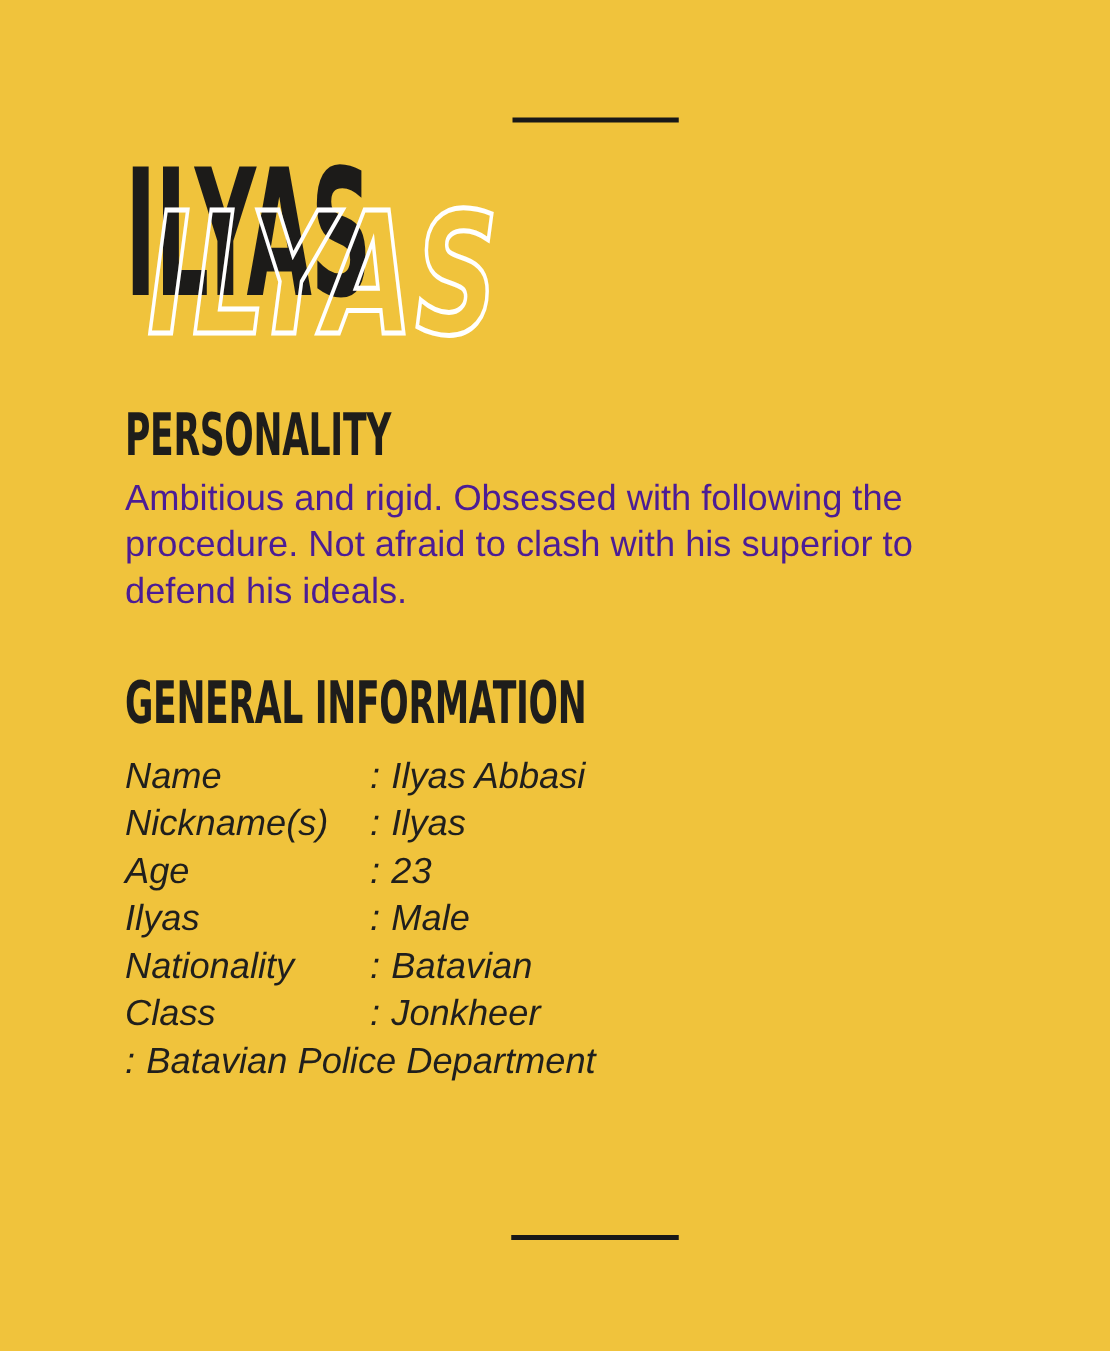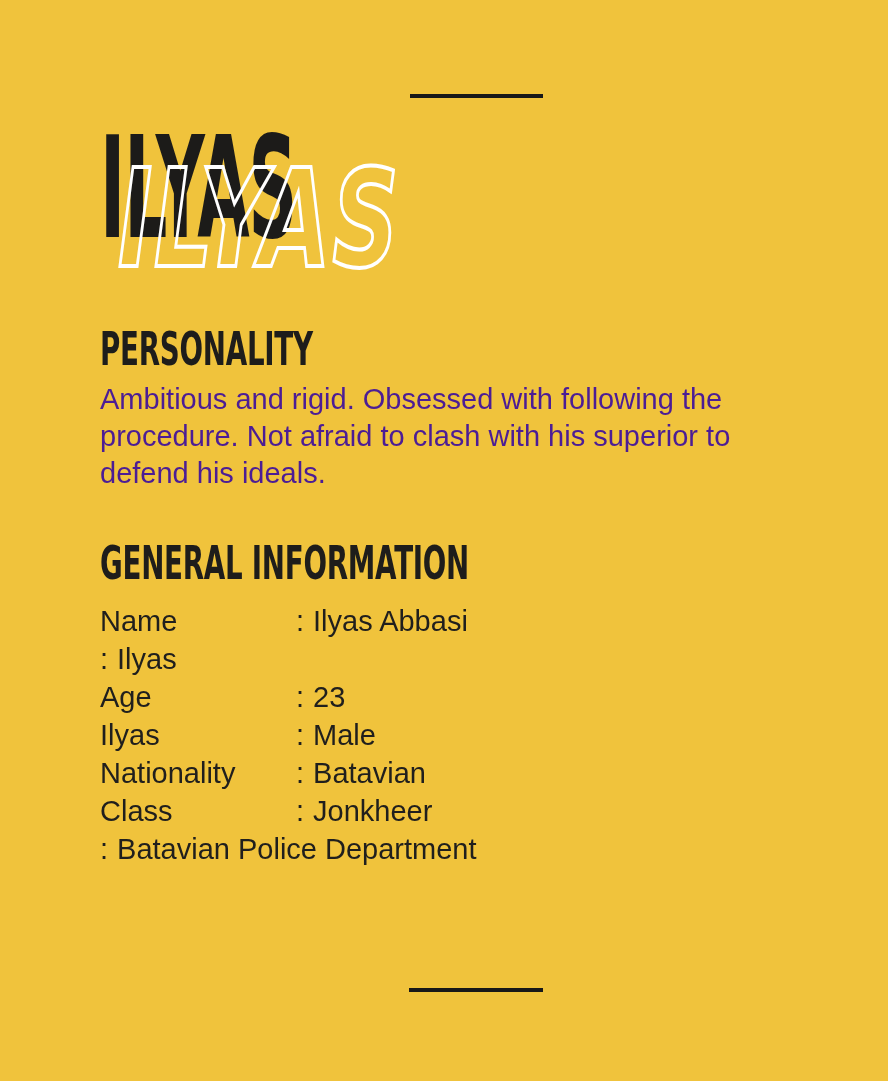--- a/index.html
+++ b/index.html
@@ -94,20 +94,21 @@
   }
 
   .info-list {
     position: absolute;
     left: 100px;
     top: 602px;
     width: 700px;
     font-size: 29px;
     line-height: 38px;
     color: #201F1D;
+    font-style: italic;
   }
   .info-row {
     display: flex;
     align-items: flex-start;
   }
   .info-label {
     flex: 0 0 196px;
   }
   .info-value {
     flex: 0 1 auto;
@@ -134,20 +135,21 @@
   <p class="personality-body">Ambitious and rigid. Obsessed with following the procedure. Not afraid to clash with his superior to defend his ideals.</p>
 
   <h2 class="section-heading general-heading">GENERAL INFORMATION</h2>
 
   <div class="info-list">
     <div class="info-row">
       <span class="info-label">Name</span>
       <span class="info-value"><span class="colon">:</span><span>Ilyas Abbasi</span></span>
     </div>
     <div class="info-row">
+      <span class="info-label">Nickname(s)</span>
       <span class="info-value"><span class="colon">:</span><span>Ilyas</span></span>
     </div>
     <div class="info-row">
       <span class="info-label">Age</span>
       <span class="info-value"><span class="colon">:</span><span>23</span></span>
     </div>
     <div class="info-row">
       <span class="info-label">Ilyas</span>
       <span class="info-value"><span class="colon">:</span><span>Male</span></span>
     </div>

